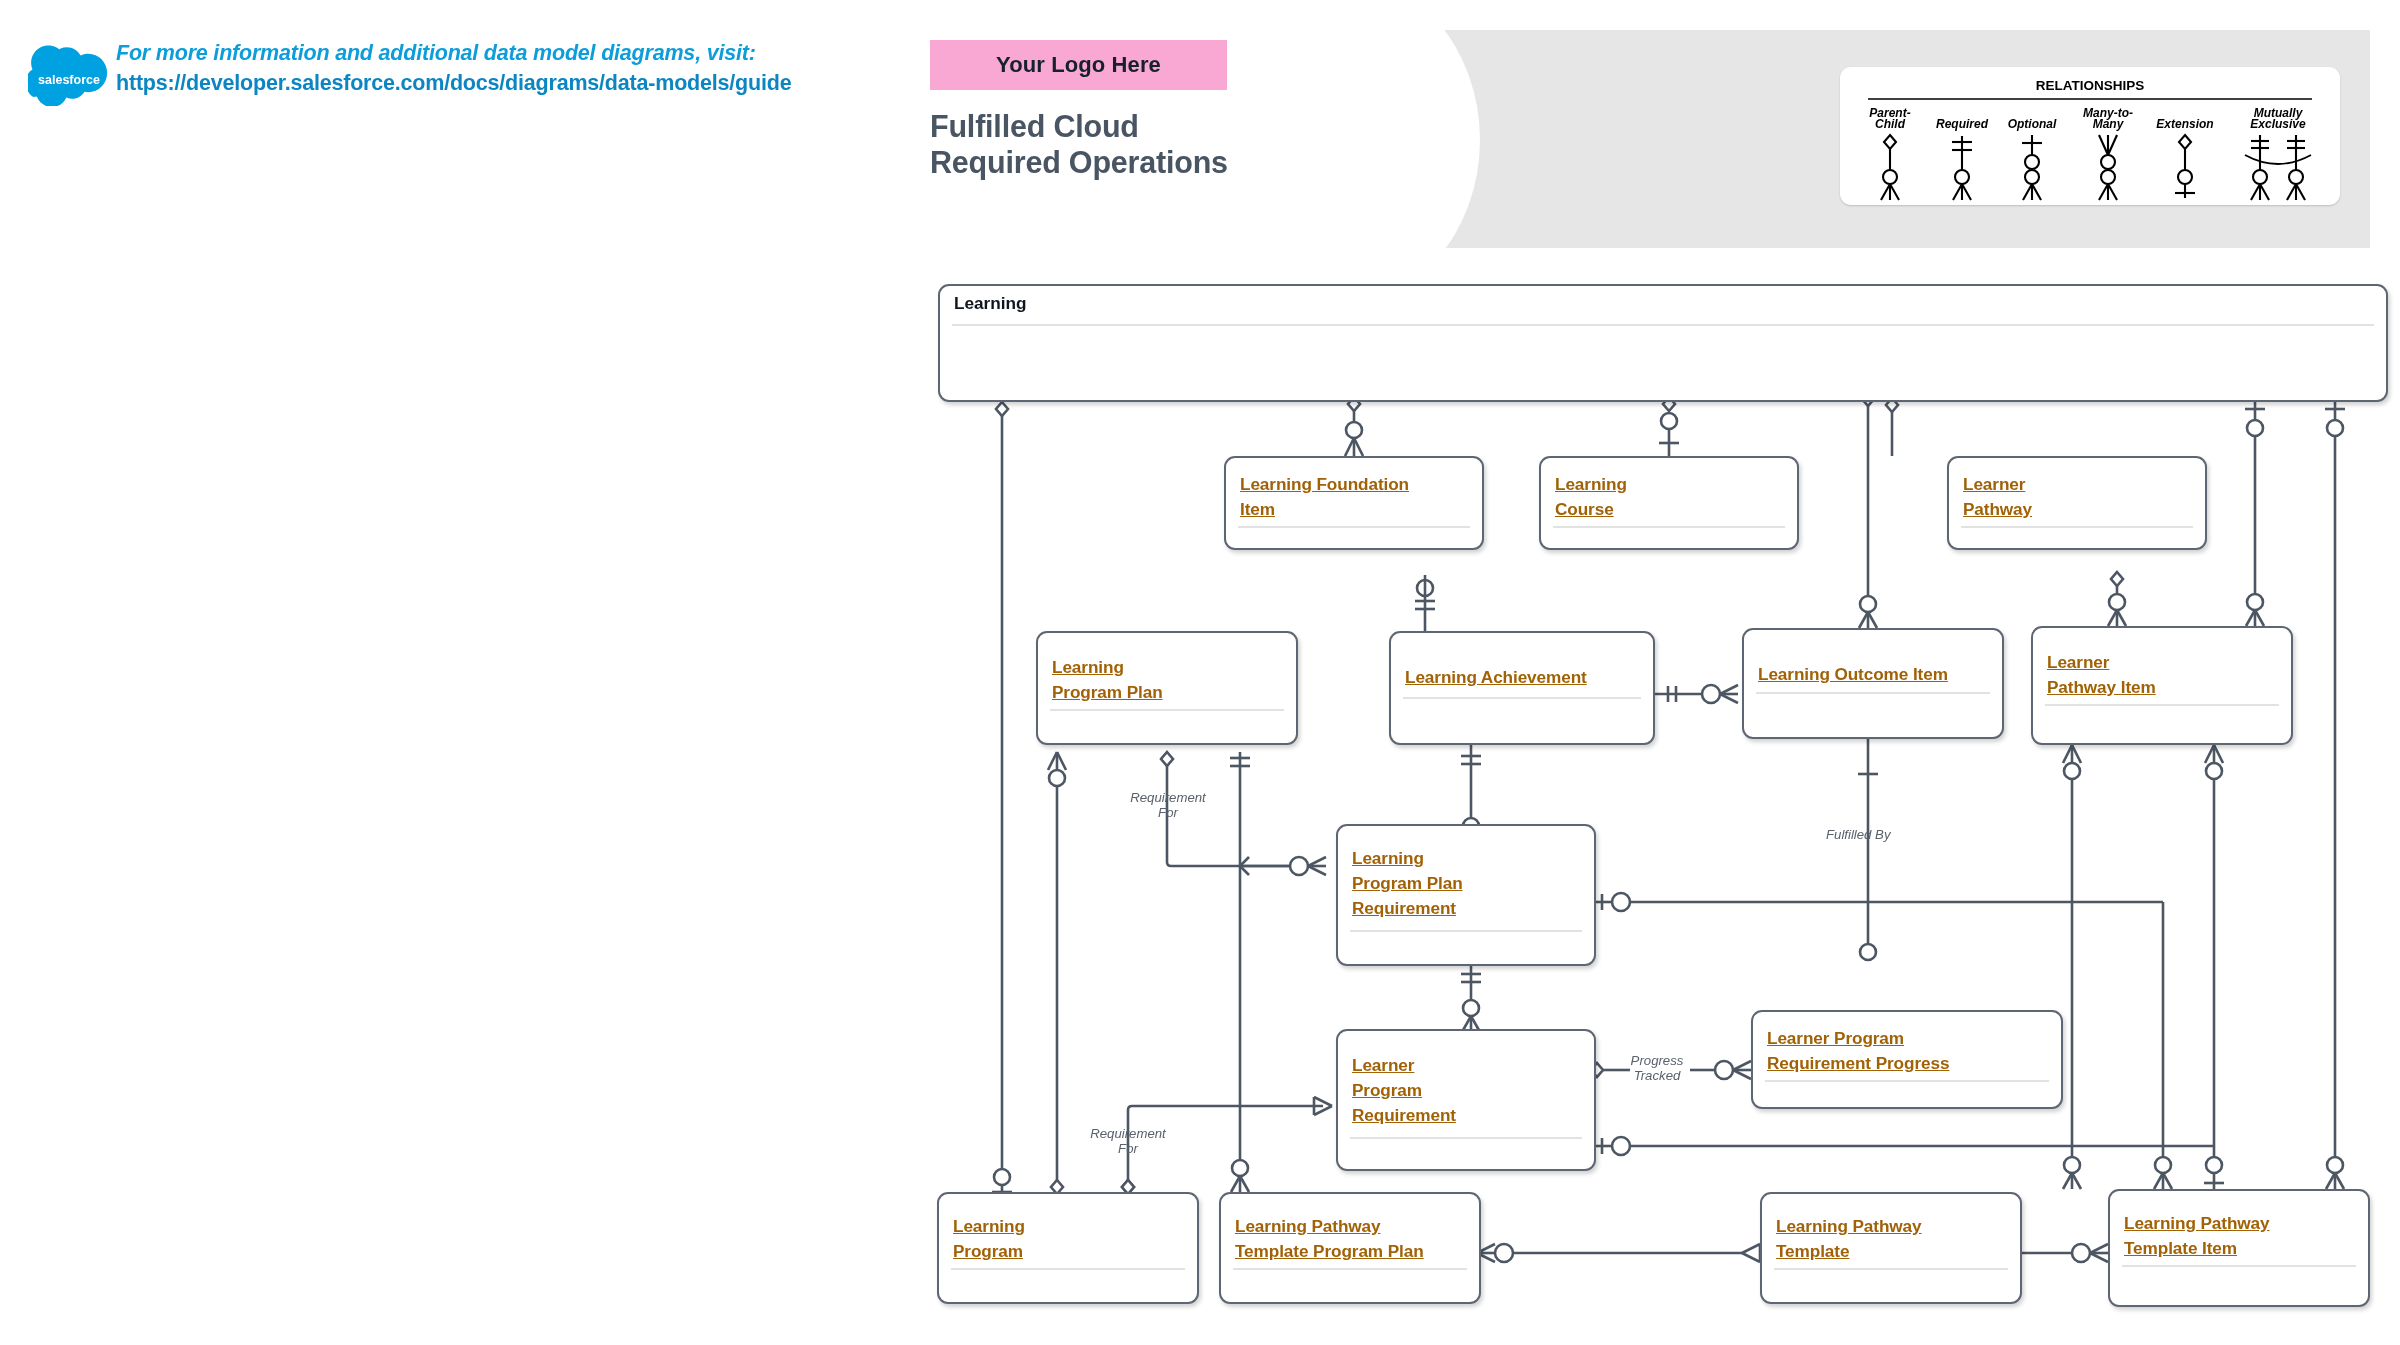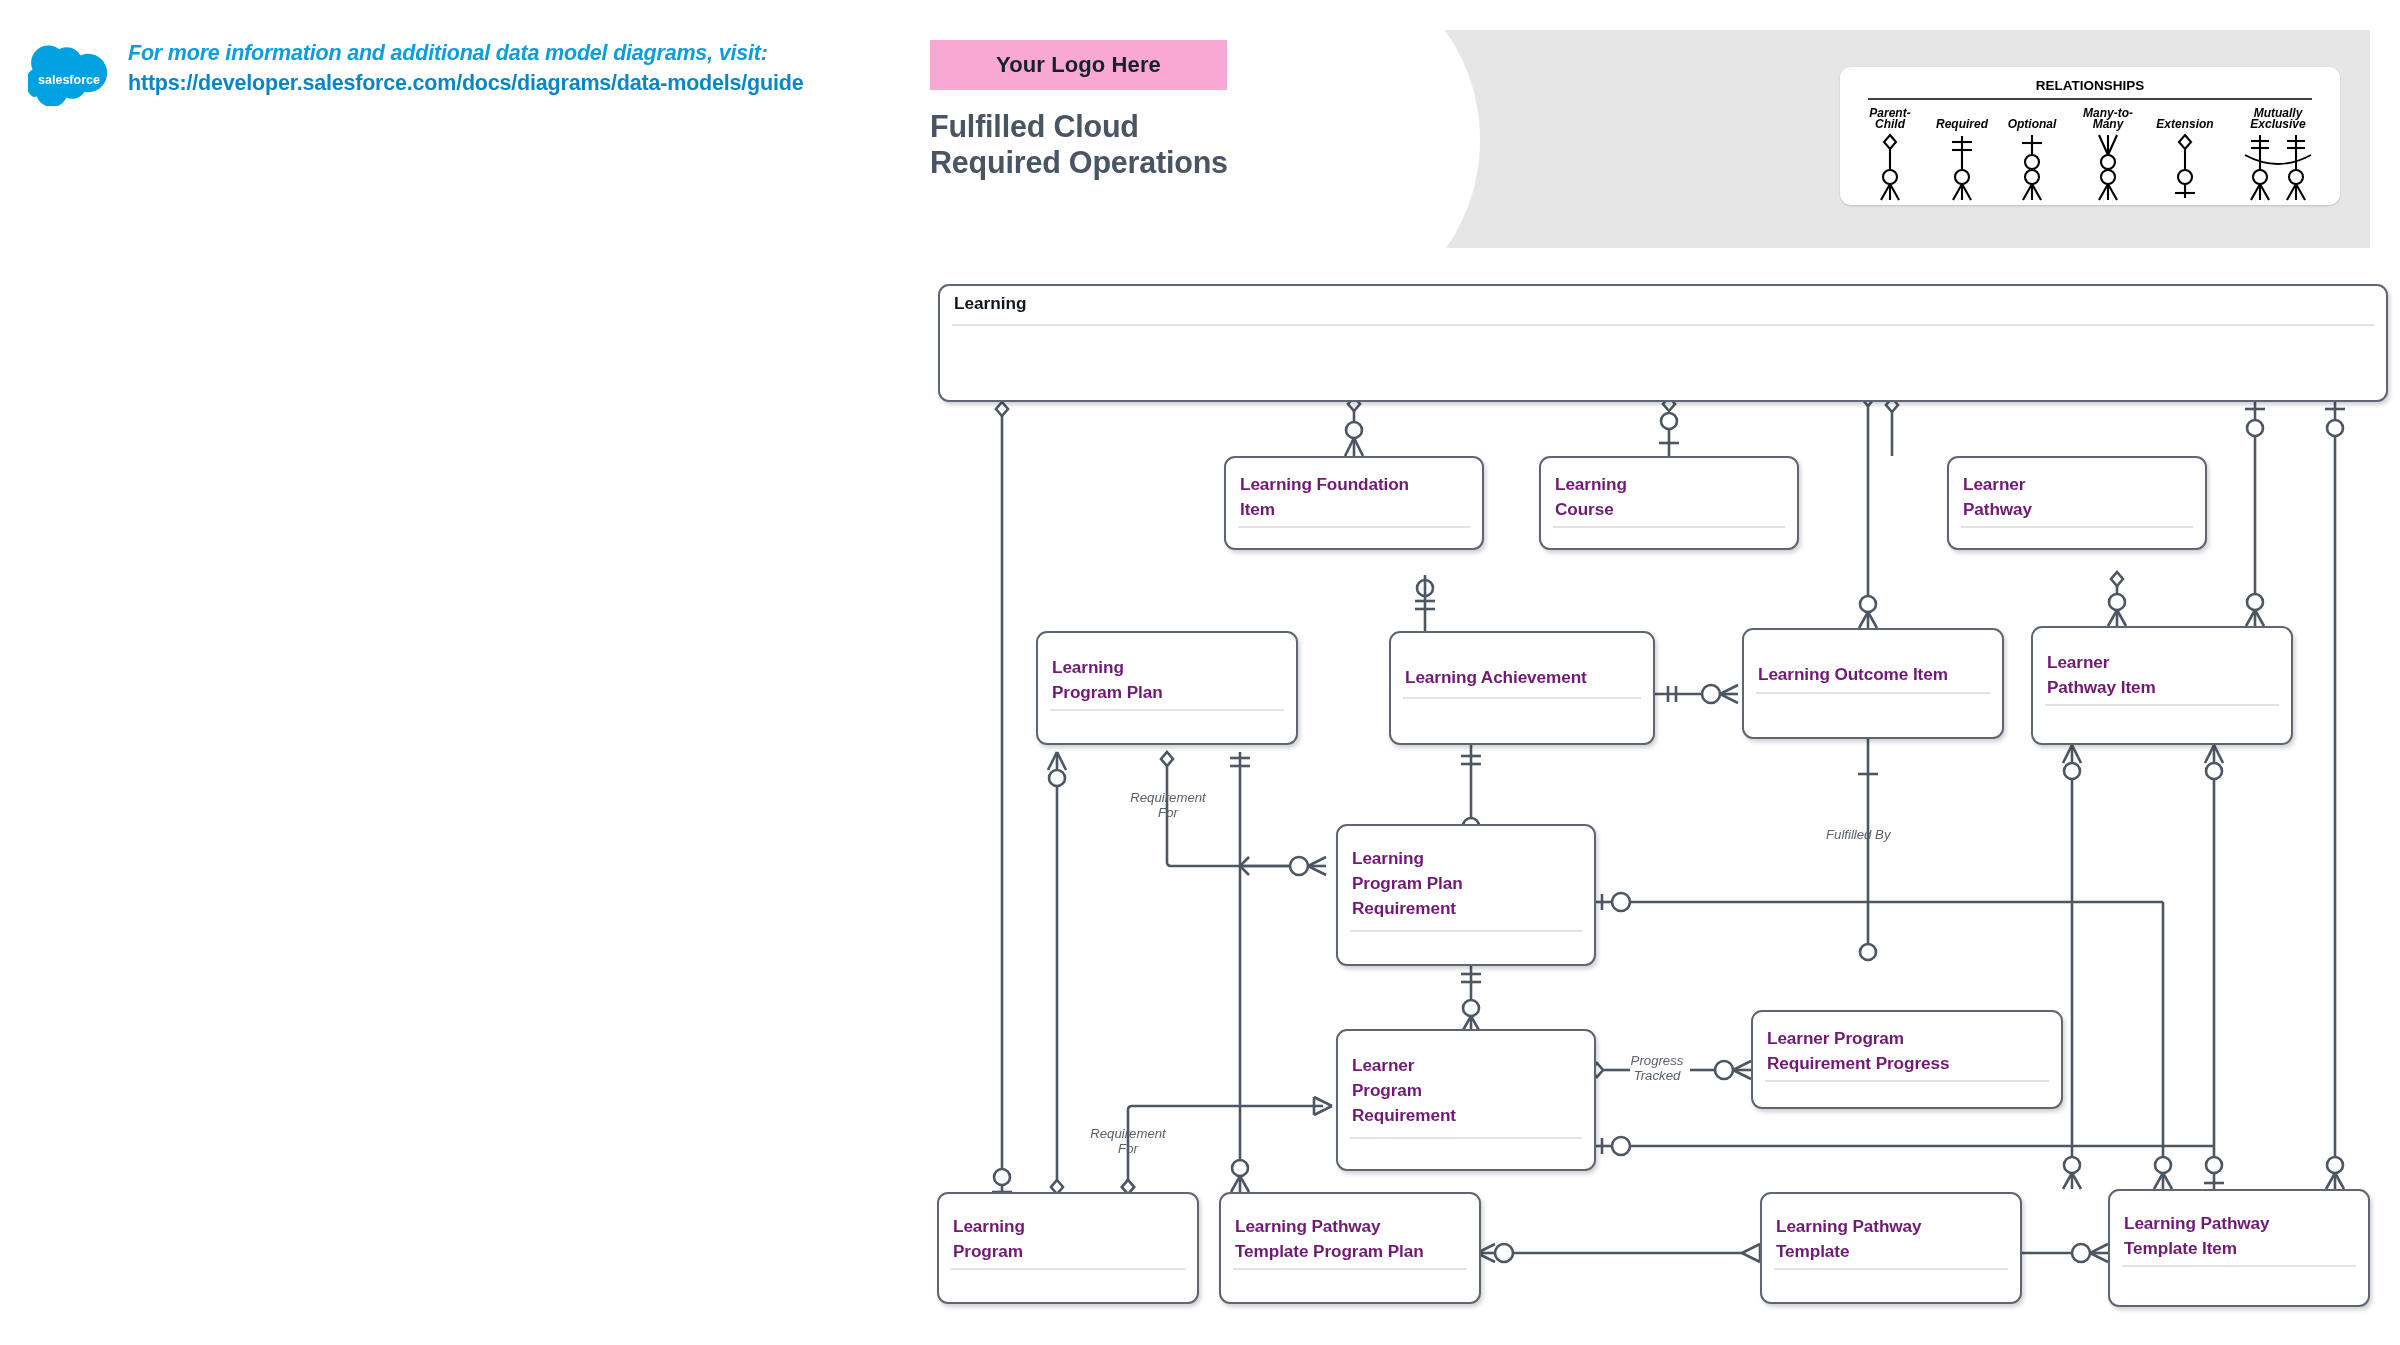--- a/index.html
+++ b/index.html
@@ -2,21 +2,21 @@
 <html><head>
 <meta charset="utf-8">
 <style>
   html,body{margin:0;padding:0;background:#ffffff;}
   body{width:2400px;height:1345px;position:relative;overflow:hidden;
        font-family:"Liberation Sans","DejaVu Sans",sans-serif;}
 
   
   #credit{position:absolute;left:28px;top:38px;width:780px;height:80px;}
   #sf-logo{position:absolute;left:0;top:6px;width:82px;height:62px;}
-  #credit-text{position:absolute;left:100px;top:0px;}
+  #credit-text{position:absolute;left:88px;top:0px;}
   .credit-l1{font-style:italic;font-weight:bold;font-size:21.5px;color:#0d9dda;
              letter-spacing:-0.2px;white-space:nowrap;line-height:30px;}
   .credit-l2{font-weight:bold;font-size:21.5px;color:#0b86c3;
              letter-spacing:-0.2px;white-space:nowrap;line-height:30px;}
 
   
   #band{position:absolute;left:1330px;top:30px;width:1040px;height:218px;
         background:#e6e6e6;overflow:hidden;}
   #band-notch{position:absolute;left:-150px;top:-60px;width:300px;height:340px;
               background:#ffffff;border-radius:50%;}
@@ -32,21 +32,21 @@
   #legend svg{position:absolute;left:0;top:0;}
 
   
   #diagram{position:absolute;left:0;top:0;width:2400px;height:1345px;padding-left:16px;}
   #diagram svg{position:absolute;left:0;top:0;}
 
   .ent{position:absolute;background:#ffffff;border:2.2px solid #5d6672;
        border-radius:11px;box-shadow:2px 3px 4px rgba(0,0,0,.18);
        box-sizing:border-box;}
   .ent .ttl{position:absolute;left:14px;right:14px;font-size:17.2px;font-weight:bold;
-            color:#701a75;line-height:25px;letter-spacing:-0.1px;white-space:pre-line;}
+            color:#a16207;line-height:25px;letter-spacing:-0.1px;white-space:pre-line;text-decoration:underline;}
   .ent .rule{position:absolute;left:12px;right:12px;height:2px;background:#e2e2e2;}
 
   #grp-learning{position:absolute;left:938px;top:284px;width:1450px;height:118px;
        background:#ffffff;border:2.2px solid #5d6672;border-radius:11px;
        box-shadow:2px 3px 4px rgba(0,0,0,.18);box-sizing:border-box;}
   #grp-learning .ttl{position:absolute;left:14px;top:7px;font-size:17.2px;
        font-weight:bold;color:#10161f;}
   #grp-learning .rule{position:absolute;left:12px;right:12px;top:38px;height:2px;
        background:#e2e2e2;}
 

